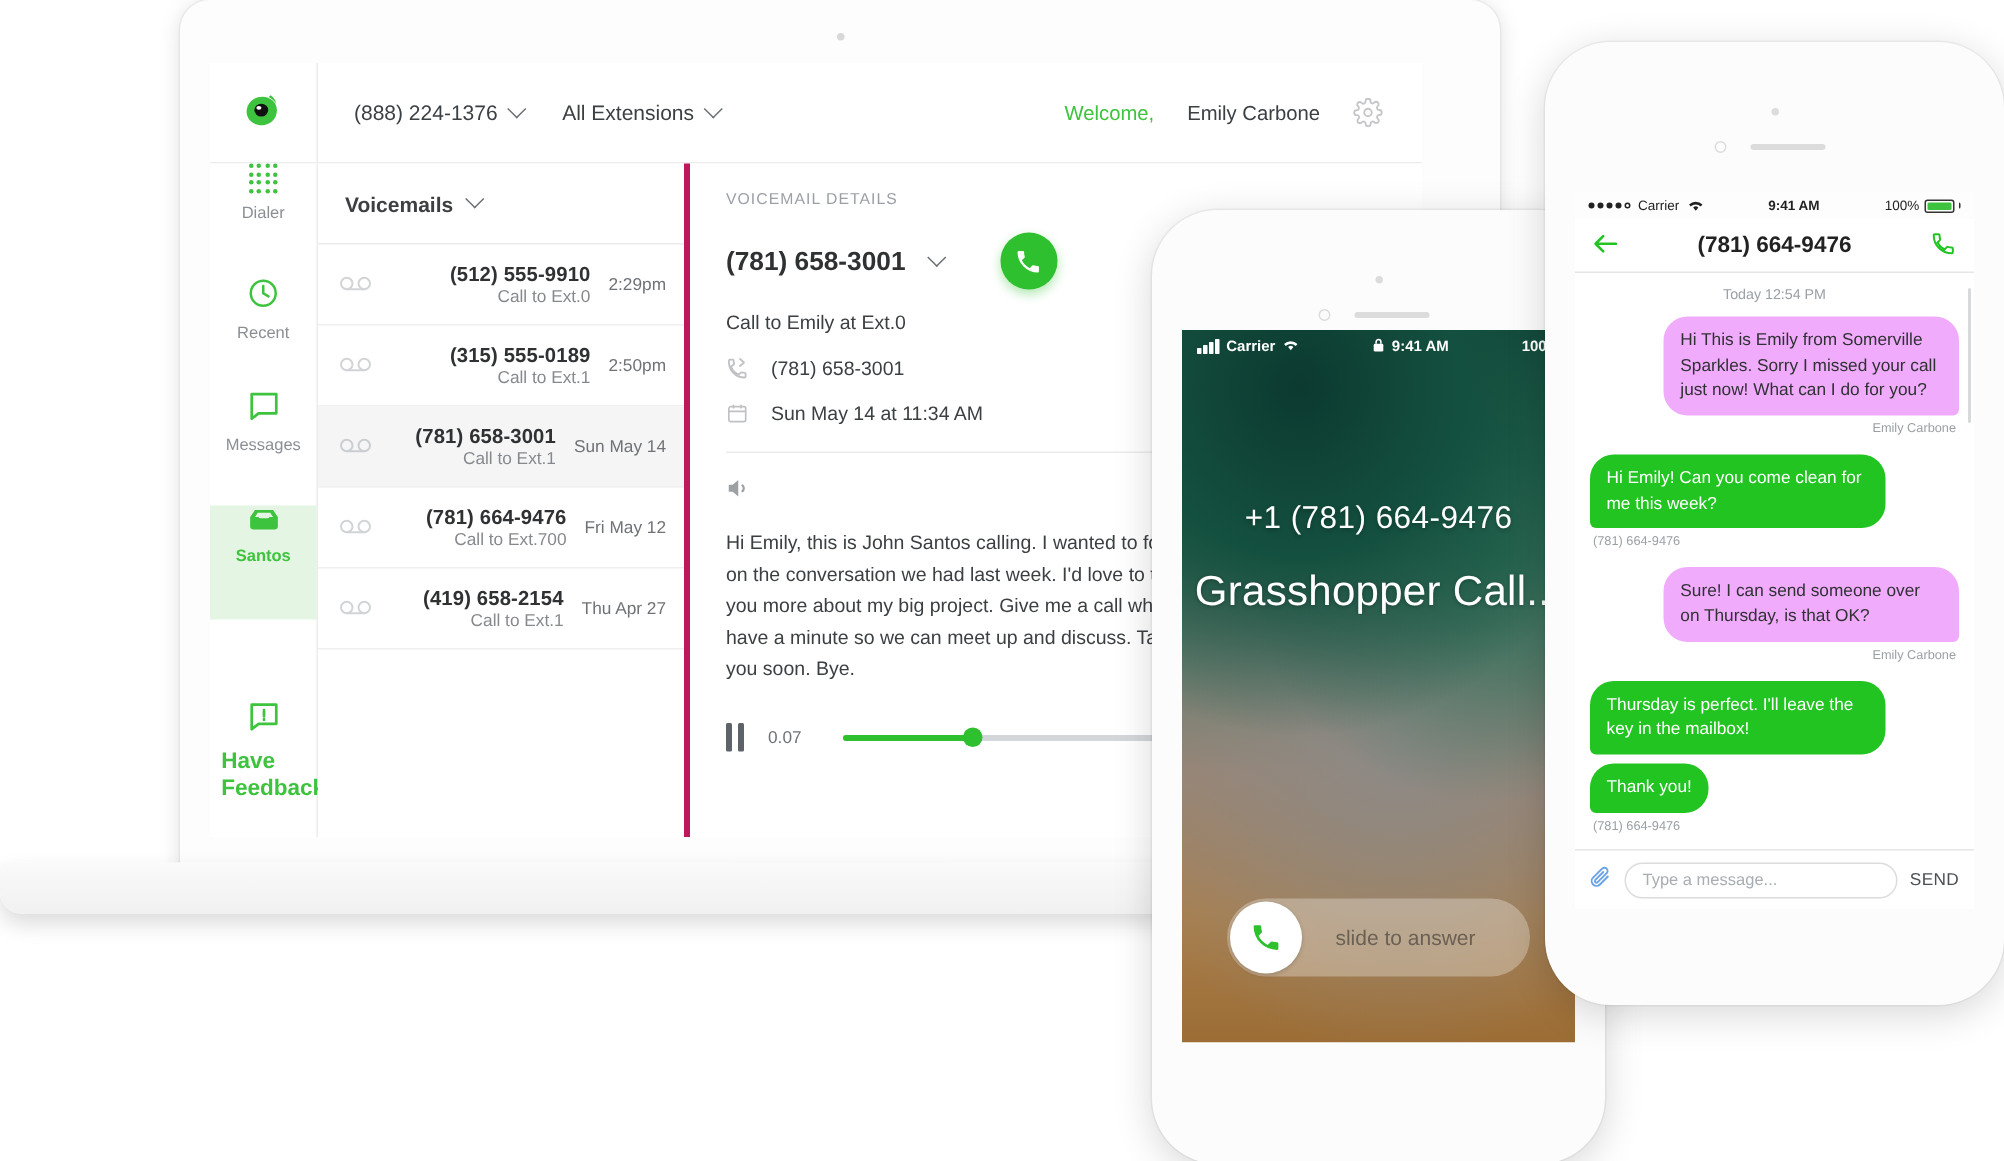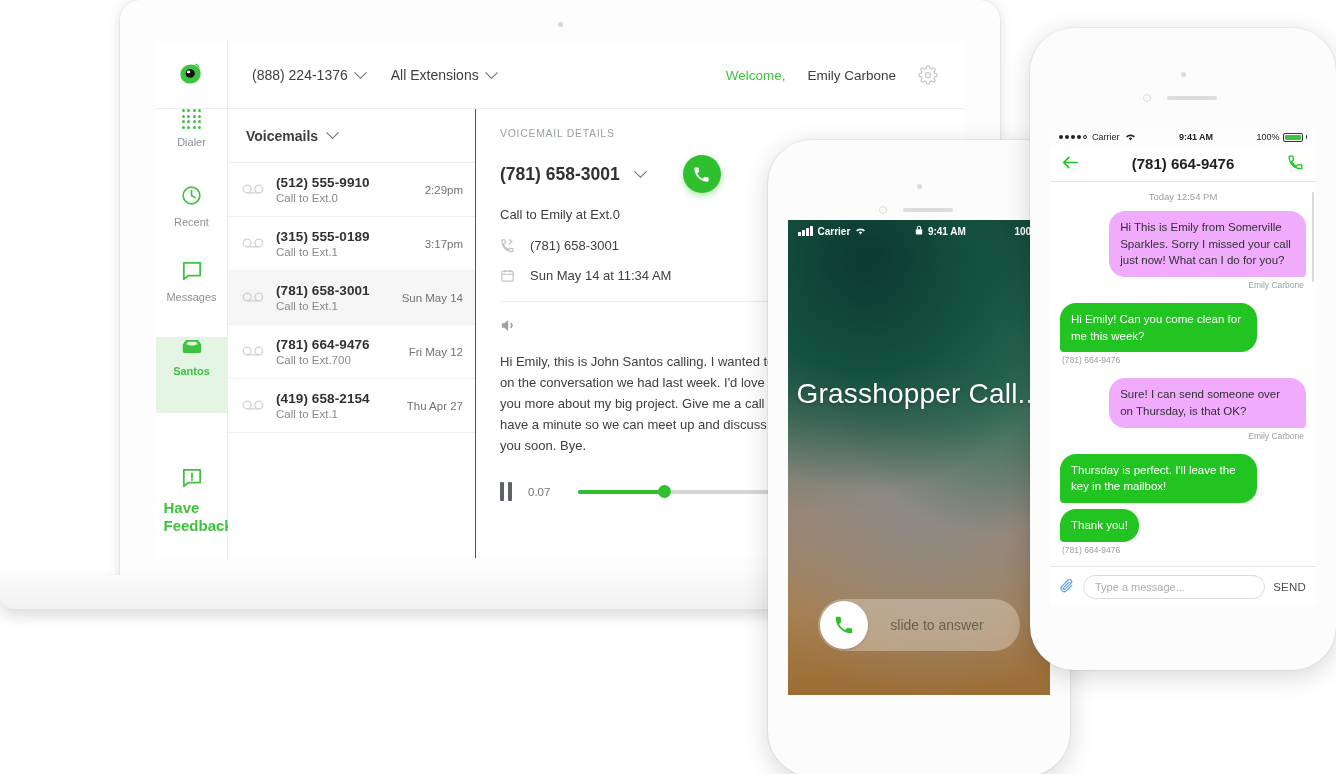--- a/index.html
+++ b/index.html
@@ -14,21 +14,21 @@
   
   #laptop { position: absolute; left: 110px; top: 0px; width: 900px; height: 600px; }
   .laptop-lid {
     position: absolute; left: 10px; top: 0px; width: 880px; height: 588px;
     background: #fdfdfd; border-radius: 20px 20px 8px 8px;
     box-shadow: 0 2px 14px rgba(0,0,0,.13), 0 0 0 1px rgba(0,0,0,.045);
   }
   .laptop-cam { position: absolute; left: 50%; top: 22px; width: 5px; height: 5px; margin-left:-2.5px;
     background:#d8d8d8; border-radius:50%; }
   .laptop-screen {
-    position: absolute; left: 36px; top: 42px; width: 808px; height: 516px;
+    position: absolute; left: 20px; top: 42px; width: 808px; height: 516px;
     background: #c4b5fd; overflow: hidden;
   }
   .laptop-base {
     position: absolute; left: -110px; top: 575px; width: 1010px; height: 34px;
     background: linear-gradient(#fafafa,#f1f1f1);
     border-radius: 4px 4px 14px 14px;
     box-shadow: 0 7px 14px rgba(0,0,0,.14);
   }
   .laptop-notch {
     position: absolute; left: 50%; margin-left:-70px; top: 575px; width: 140px; height: 13px;
@@ -63,22 +63,22 @@
   .nav-item .lbl { font-size:11px; color:#8b8f94; }
   .nav-item.active { background:#e4f5e4; }
   .nav-item.active .lbl { color:#3ec33e; font-weight:600; }
   .nav-spacer { flex:1; }
   .feedback { padding: 0 0 22px 0; display:flex; flex-direction:column; align-items:center; gap:8px; cursor:pointer; }
   .feedback .lbl { font-size:15px; color:#3ec33e; font-weight:700; line-height:1.25; text-align:left; width:56px; }
   .dialer-dots { display:grid; grid-template-columns: repeat(4,3px); gap:2.5px; }
   .dialer-dots i { width:3px; height:3px; background:#3ec33e; border-radius:50%; display:block; }
 
   
-  .list-col { width:248px; border-right:1px solid #be185d; display:flex; flex-direction:column;
-              flex:0 0 248px; background:#fff; }
+  .list-col { width:248px; border-right:4px solid #be185d; display:flex; flex-direction:column;
+              flex:0 0 248px; background:#fff;text-align:right; }
   .list-head { height:54px; display:flex; align-items:center; gap:10px; padding-left:18px;
                border-bottom:1px solid #ececec; font-size:14px; font-weight:700; color:#3c4043; cursor:pointer; }
   .vm-row { height:54px; display:flex; align-items:center; gap:12px; padding:0 12px 0 14px;
             border-bottom:1px solid #f0f0f0; cursor:pointer; }
   .vm-row.sel { background:#f5f5f5; }
   .vm-ico { width:22px; flex:0 0 22px; opacity:.45; }
   .vm-main { flex:1; min-width:0; }
   .vm-num { font-size:13.5px; font-weight:700; color:#2f3133; letter-spacing:.1px; }
   .vm-sub { font-size:11.5px; color:#86898d; margin-top:2px; }
   .vm-time { font-size:11.5px; color:#6f7276; white-space:nowrap; }
@@ -322,21 +322,21 @@
                   <svg width="22" height="10" viewBox="0 0 26 12" fill="none" stroke="#9aa0a6" stroke-width="1.6">
                     <circle cx="6" cy="6" r="4.6"></circle>
                       <circle cx="20" cy="6" r="4.6"></circle>
                       <path d="M6 10.6h14"></path>
                   </svg>
                 </span>
                 <span class="vm-main">
                   <span class="vm-num" style="display:block">(315) 555-0189</span>
                   <span class="vm-sub" style="display:block">Call to Ext.1</span>
                 </span>
-                <span class="vm-time">3:17pm</span>
+                <span class="vm-time">2:50pm</span>
               </div>
 
               <div class="vm-row sel">
                 <span class="vm-ico">
                   <svg width="22" height="10" viewBox="0 0 26 12" fill="none" stroke="#9aa0a6" stroke-width="1.6">
                     <circle cx="6" cy="6" r="4.6"></circle>
                       <circle cx="20" cy="6" r="4.6"></circle>
                       <path d="M6 10.6h14"></path>
                   </svg>
                 </span>
@@ -481,20 +481,21 @@
             <svg width="8" height="10" viewBox="0 0 10 12" fill="#fff">
                 <rect x="1" y="5" width="8" height="6.5" rx="1.2"></rect>
                 <path d="M3 5V3.4a2 2 0 014 0V5" stroke="#fff" stroke-width="1.3" fill="none"></path>
               </svg>
           </span>
           <span>9:41 AM</span>
         </span>
         <span>100%</span>
       </div>
 
+      <div class="call-num">+1 (781) 664-9476</div>
       <div class="call-name">Grasshopper Call...</div>
 
       <div class="slider">
         <span class="knobc">
           <svg width="22" height="22" viewBox="0 0 24 24" fill="#2ec02e">
             <path d="M6.6 10.8a15 15 0 006.6 6.6l2.2-2.2a1 1 0 011-.25 11.4 11.4 0 003.6.57 1 1 0 011 1V20a1 1 0 01-1 1A17 17 0 013 4a1 1 0 011-1h3.5a1 1 0 011 1c0 1.25.2 2.46.57 3.6a1 1 0 01-.25 1l-2.2 2.2z"></path>
           </svg>
         </span>
         <span class="slbl">slide to answer</span>
       </div>

